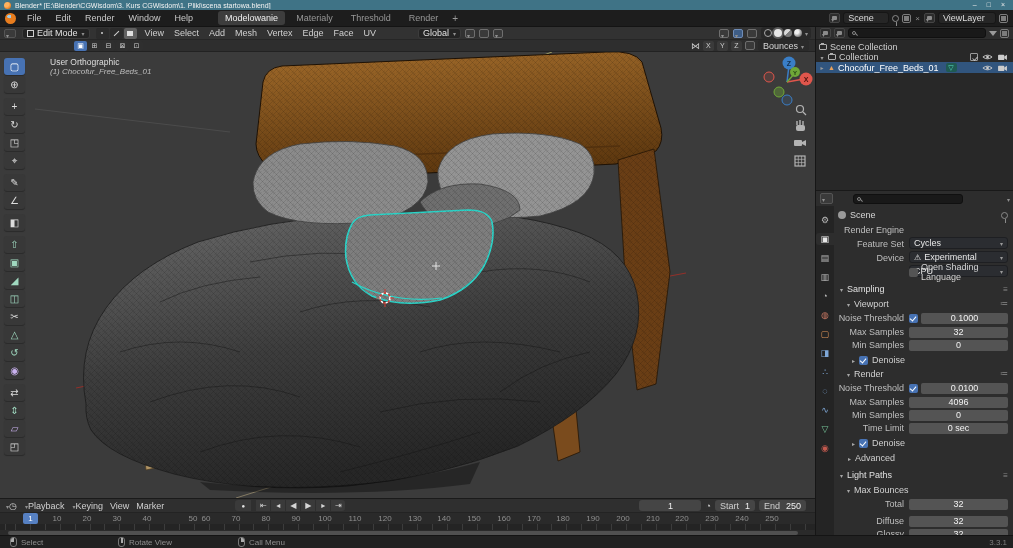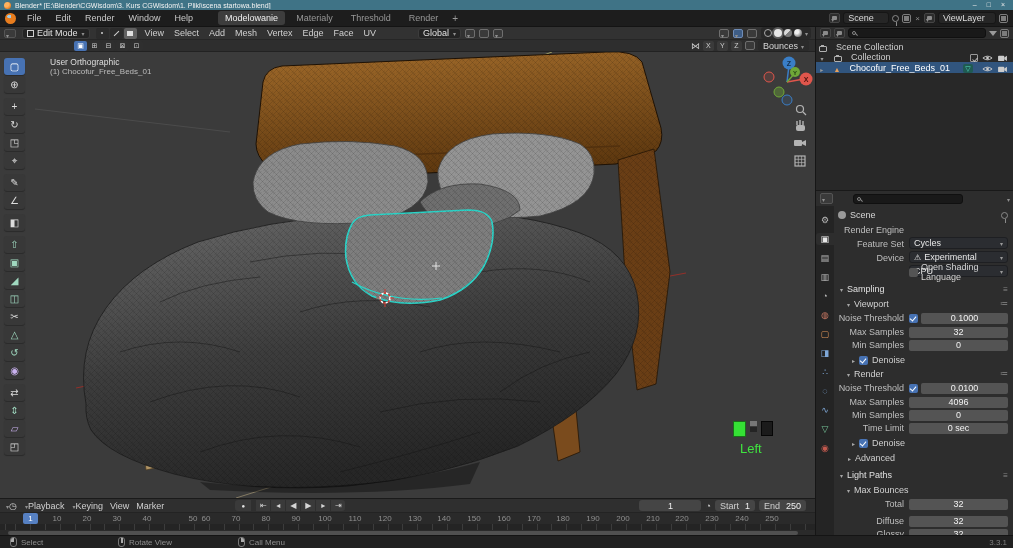--- a/index.html
+++ b/index.html
@@ -54,21 +54,21 @@
   .tset{top:40px;left:0;width:815px;height:12px;background:#2e2e2e;display:flex;align-items:center;padding:0 6px;border-bottom:1px solid #222;}
   .selops{display:flex;gap:1px;margin-left:68px;}
   .sobtn{width:13px;height:10px;background:#2f2f2f;border-radius:2px;color:#cfcfcf;font-size:7px;display:flex;align-items:center;justify-content:center;}
   .sobtn.active{background:#4772b3;color:#fff;}
   .tset-right{margin-left:auto;display:flex;align-items:center;gap:3px;color:#c9c9c9;}
   .axbtn{width:11px;height:10px;background:#3a3a3a;border-radius:2px;font-size:7px;color:#cccccc;display:flex;align-items:center;justify-content:center;}
   .optpill{background:#2a2a2a;border-radius:3px;height:11px;display:flex;align-items:center;padding:0 5px;gap:2px;color:#d6d6d6;}
   
   .canvas{top:52px;left:0;width:815px;height:446px;background:#3b3b3b;overflow:hidden;}
   .vinfo1{left:50px;top:5px;color:#dfdfdf;font-size:8.5px;text-align:right;}
-  .vinfo2{left:50px;top:15px;color:#bdbdbd;font-size:8px;}
+  .vinfo2{left:50px;top:15px;color:#bdbdbd;font-size:8px;font-style:italic;}
   .tbar{left:4px;top:6px;display:flex;flex-direction:column;gap:1px;width:21px;}
   .tbtn{width:21px;height:17px;background:#383838;border-radius:3px;display:flex;align-items:center;justify-content:center;font-size:10px;color:#dcdcdc;box-shadow:0 1px 1px rgba(0,0,0,.3);}
   .tbtn.gap{margin-top:4px;}
   .tbtn.active{background:#4772b3;color:#fff;}
   .tbtn.g1{color:#9fd8bf;}
   .tbtn.g2{color:#c9b1ef;}
   .screencast{left:733px;top:369px;width:70px;}
   .scrow{display:flex;align-items:flex-start;gap:4px;}
   .sw-left{width:13px;height:16px;background:#35e135;border:1px solid #1a6e1a;}
   .sw-mid{width:7px;height:12px;display:flex;flex-direction:column;gap:1px;}
@@ -108,21 +108,21 @@
   .mouse.right::before{right:0;top:0;width:3px;height:4px;border-radius:0 2px 0 0;}
   .version{position:absolute;right:6px;top:2px;color:#7e7e7e;}
   
   .rpanel{top:27px;left:815px;width:198px;height:508px;background:#282828;border-left:1px solid #161616;}
   .ol-filter{height:13px;background:#2e2e2e;display:flex;align-items:center;gap:3px;padding:0 4px;border-bottom:1px solid #202020;}
   .searchbox{flex:1;background:#191919;border:1px solid #101010;border-radius:3px;height:10px;display:flex;align-items:center;gap:3px;padding:0 3px;}
   .mag{width:4px;height:4px;border:1px solid #888;border-radius:50%;position:relative;flex:0 0 auto;}
   .mag::after{content:"";position:absolute;width:3px;height:1px;background:#888;transform:rotate(45deg);right:-3px;bottom:-1px;}
   .funnel{width:0;height:0;border-left:4px solid transparent;border-right:4px solid transparent;border-top:5px solid #9a9a9a;}
   .ol-tree{height:150px;background:#282828;padding-top:2px;position:relative;}
-  .olrow{height:10px;display:flex;align-items:flex-end;gap:9px;padding:0 3px;color:#cfcfcf;}
+  .olrow{height:10px;display:flex;align-items:center;gap:3px;padding:0 3px;color:#cfcfcf;}
   .olrow.sel{background:#31557e;color:#fff;height:11px;}
   .caret{color:#9a9a9a;font-size:6px;width:6px;text-align:center;}
   .colic{width:8px;height:6px;border:1px solid #b0b0b0;border-radius:1px;position:relative;}
   .colic::before{content:"";position:absolute;left:1px;top:-2px;width:3px;height:2px;background:#b0b0b0;}
   .meshic{color:#e8a15c;font-size:7px;}
   .datachip{width:11px;height:9px;background:#1f5a52;border-radius:2px;color:#58e0c0;font-size:7px;display:flex;align-items:center;justify-content:center;margin-left:4px;}
   .olicons{margin-left:auto;display:flex;align-items:center;gap:4px;padding-right:2px;}
   .cbx{width:8px;height:8px;border:1px solid #9a9a9a;border-radius:1px;position:relative;}
   .cbx::after{content:"";position:absolute;left:1.5px;top:1px;width:3px;height:5px;border-right:1.5px solid #cfcfcf;border-bottom:1.5px solid #cfcfcf;transform:rotate(40deg) scale(.8);}
   
@@ -465,31 +465,20 @@
       </div>
     <div class="tbtn g2">
         <span>▱</span>
       </div>
     <div class="tbtn">
         <span>◰</span>
       </div>
   </div>
 
   
-  <div class="abs screencast">
-    <div class="scrow">
-      <span class="sw-left"></span>
-      <span class="sw-mid">
-          <i></i>
-          <i></i>
-        </span>
-      <span class="sw-right"></span>
-    </div>
-    <div class="sclabel">Left</div>
-  </div>
 </div>
 
 <div class="abs timeline">
   <div class="tl-head">
     <span class="clockic ddc">◷</span>
     <span class="tlmenu ddc">Playback</span>
     <span class="tlmenu ddc">Keying</span>
     <span class="tlmenu">View</span>
     <span class="tlmenu">Marker</span>
     <span class="transport">

